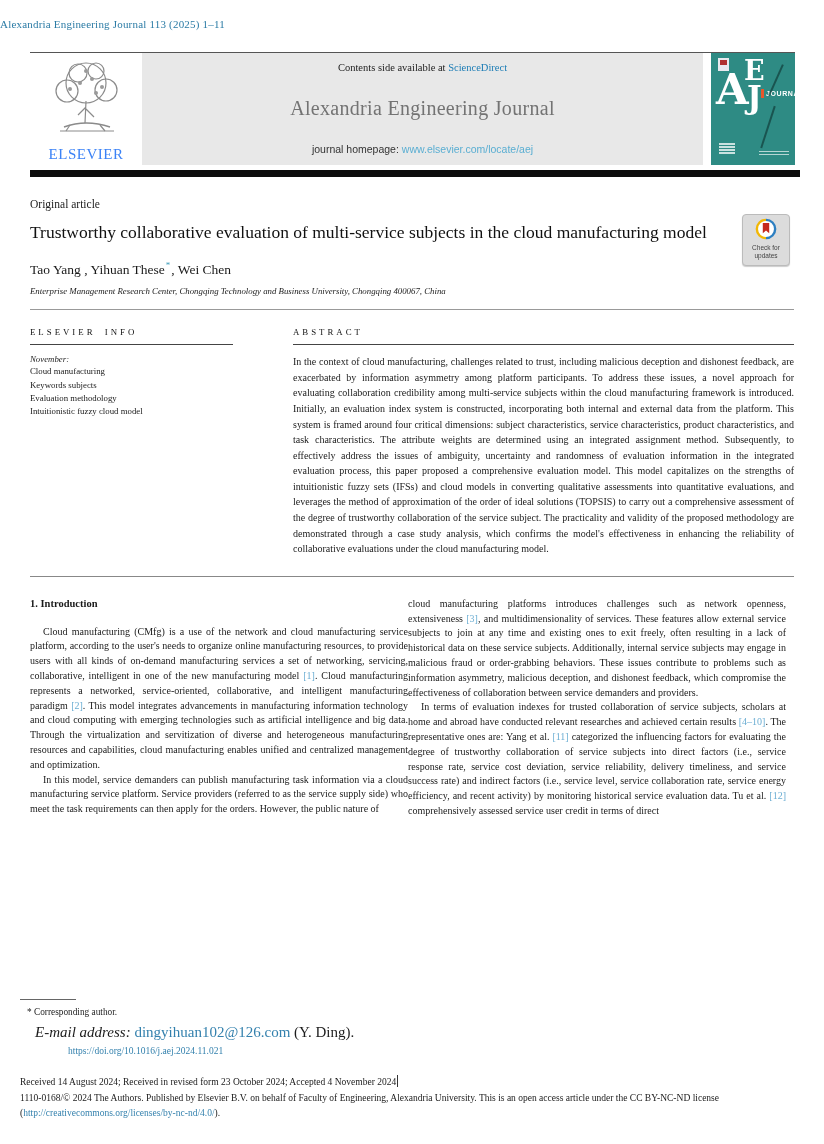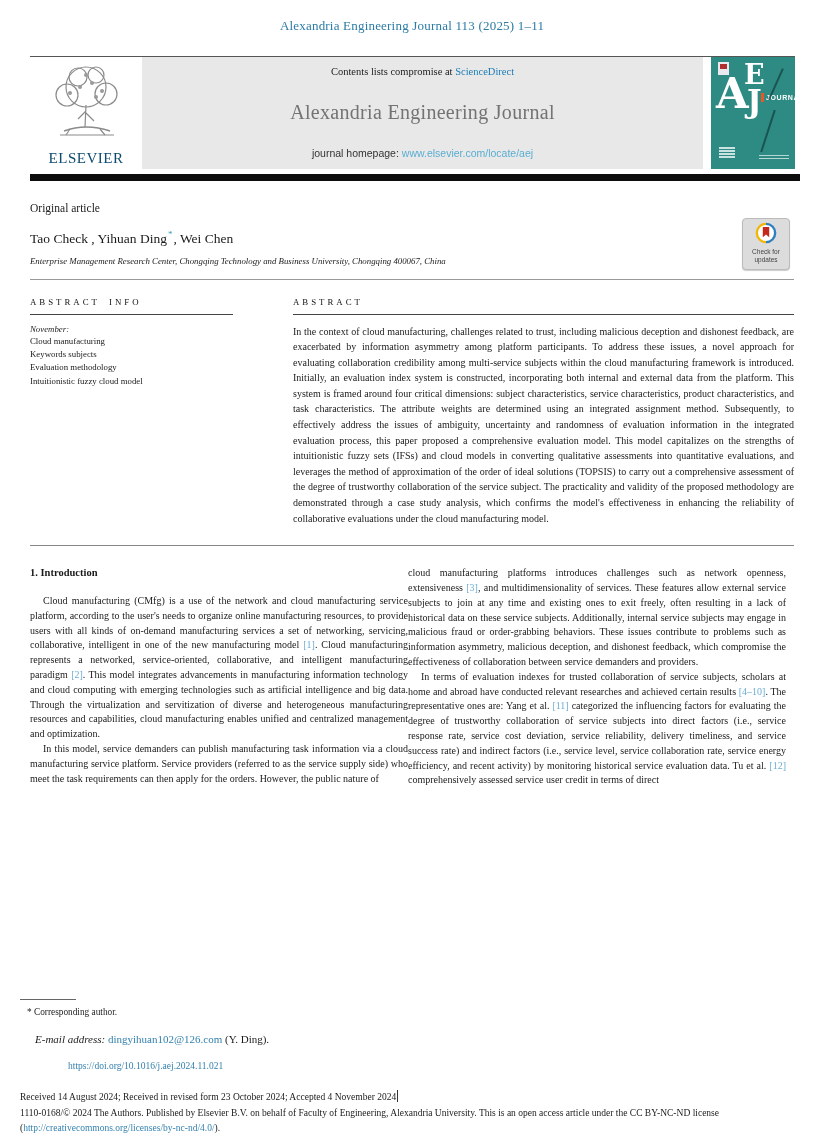--- a/index.html
+++ b/index.html
@@ -1,25 +1,25 @@
 <!DOCTYPE html>
 <html><head>
 <meta charset="utf-8">
 <style>
   html,body{margin:0;padding:0;background:#ffffff;}
   body{width:824px;height:1144px;position:relative;font-family:"Liberation Serif",serif;color:#1c1c1c;overflow:hidden;}
 
   
-  .citation-line{margin-top:18px;text-align:center;font-size:13px;color:#2b7ba5;letter-spacing:.2px;}
+  .citation-line{margin-top:18px;font-size:11px;color:#2b7ba5;letter-spacing:.2px;}
 
   
   .masthead{margin:22px 29px 0 30px;border-top:1.5px solid #555;display:flex;align-items:stretch;height:112px;}
   .elsevier-block{width:112px;background:#fff;position:relative;display:flex;flex-direction:column;align-items:center;justify-content:flex-end;padding-bottom:2px;}
   .elsevier-tree{position:absolute;top:4px;left:10px;}
-  .elsevier-word{font-size:15px;color:#0c4a6e;letter-spacing:.5px;font-family:"Liberation Serif",serif;}
+  .elsevier-word{font-size:15px;color:#3b82f6;letter-spacing:.5px;font-family:"Liberation Serif",serif;}
   .band-center{flex:1;background:#e8e8e8;display:flex;flex-direction:column;justify-content:space-between;text-align:center;padding:9px 0 10px 0;}
   .contents-line{font-size:10.5px;color:#222;}
   .journal-title{font-size:20px;color:#737373;letter-spacing:.3px;}
   .homepage-line{font-family:"Liberation Sans",sans-serif;font-size:10.5px;color:#333;}
   .link-sd{color:#1b7cb5;}
   .link-home{color:#5aaed2;}
   .cover-gap{width:8px;background:#fff;}
   .aej-cover{width:84px;background:#2e8b84;position:relative;overflow:hidden;}
   .cover-mini-logo{position:absolute;left:7px;top:5px;width:11px;height:13px;background:#e9e9ef;}
   .cover-mini-logo::after{content:"";position:absolute;left:2px;top:2px;width:7px;height:5px;background:#b03030;}
@@ -68,22 +68,22 @@
   .para{margin:0;}
   .para.indent{text-indent:13px;}
   .cite{color:#6caed3;}
   .link{color:#3380ad;}
   .italic{font-style:italic;}
 
   
   .footer{position:absolute;left:20px;right:28px;top:999px;}
   .footnote-rule{width:56px;border:0;border-top:1px solid #666;margin:0 0 7px 0;}
   .fn-line1{font-size:9.3px;padding-left:7px;}
-  .fn-line2{font-size:11px;padding-left:15px;margin-top:16px;}
-  .doi-line{margin-top:16px;font-size:9.5px;color:#3380ad;padding-left:48px;}
+  .fn-line2{font-size:15px;padding-left:15px;margin-top:7px;}
+  .doi-line{margin-top:5px;font-size:9.5px;color:#3380ad;padding-left:48px;}
   .received-line{margin-top:19px;font-size:9.5px;color:#1a1a1a;}
   .caret{display:inline-block;width:1px;height:12px;background:#333;vertical-align:-2px;margin-left:1px;}
   .copyright-line{margin-top:3.5px;font-size:9.5px;line-height:15px;color:#1a1a1a;}
 </style>
 </head>
 <body>
 
 <div class="citation-line">Alexandria Engineering Journal 113 (2025) 1–11</div>
 
 <div class="masthead">
@@ -106,21 +106,21 @@
           <circle cx="30" cy="32" r="2"></circle>
         <circle cx="62" cy="30" r="2"></circle>
           <circle cx="46" cy="14" r="2"></circle>
           <circle cx="56" cy="36" r="2"></circle>
       </g>
     </svg>
     <div class="elsevier-word">ELSEVIER</div>
   </div>
 
   <div class="band-center">
-    <div class="contents-line"><span>Contents lists compromise at </span><span class="link-sd">ScienceDirect</span></div>
+    <div class="contents-line"><span>Contents side available at </span><span class="link-sd">ScienceDirect</span></div>
     <div class="journal-title">Alexandria Engineering Journal</div>
     <div class="homepage-line"><span>journal homepage: </span><span class="link-home">www.elsevier.com/locate/aej</span></div>
   </div>
 
   <div class="cover-gap"></div>
 
   <div class="aej-cover">
     <div class="cover-mini-logo"></div>
     <div class="cover-a">A</div>
     <div class="cover-e">E</div>
@@ -152,29 +152,30 @@
       <path d="M12 2 A10 10 0 0 1 12 22" fill="none" stroke="#2d7fc1" stroke-width="2.6"></path>
       <path d="M12 22 A10 10 0 0 1 12 2" fill="none" stroke="#f2b705" stroke-width="2.6"></path>
       <path d="M8.5 5.5 h7 v11 l-3.5 -3 l-3.5 3 z" fill="#c5281c"></path>
     </svg>
     <div class="check-badge-text">
       <div>Check for</div>
       <div>updates</div>
     </div>
   </div>
 
-  <div class="authors-line"><span>Tao Check , Yihuan Ding</span><span class="sup-mark">*</span><span>, Wei Chen</span></div>
+  <div class="paper-title">Trustworthy collaborative evaluation of multi-service subjects in the cloud manufacturing model</div>
+  <div class="authors-line"><span>Tao Yang , Yihuan These</span><span class="sup-mark">*</span><span>, Wei Chen</span></div>
   <div class="affiliation">Enterprise Management Research Center, Chongqing Technology and Business University, Chongqing 400067, China</div>
 </div>
 
 <hr class="rule-thin">
 
 <div class="info-abstract">
   <div class="col-info">
-    <div class="sec-head">ABSTRACT INFO</div>
+    <div class="sec-head">ELSEVIER INFO</div>
     <hr class="sec-head-rule">
     <div class="keywords-label">November:</div>
     <div class="keywords-list">
         <div>Cloud manufacturing</div>
         <div>Keywords subjects</div>
         <div>Evaluation methodology</div>
         <div>Intuitionistic fuzzy cloud model</div>
       </div>
   </div>
   <div class="col-abstract">

